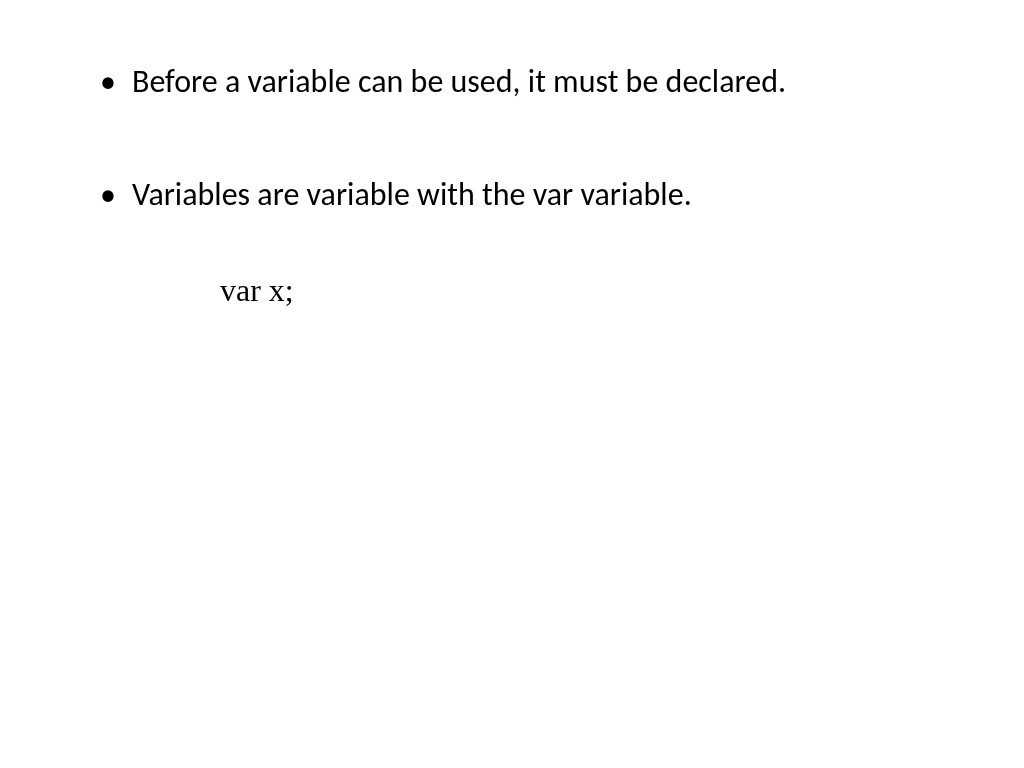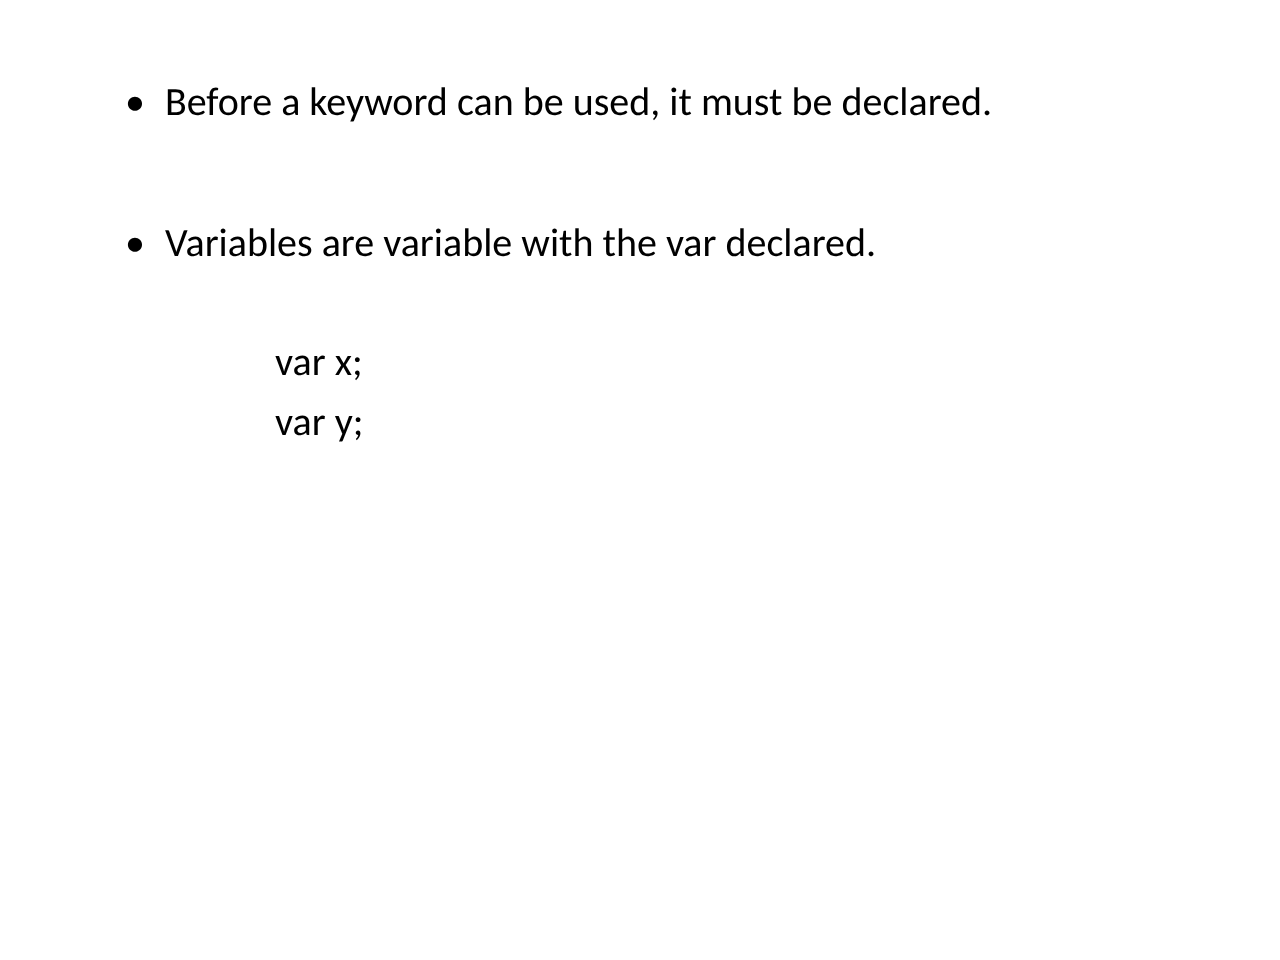--- a/index.html
+++ b/index.html
@@ -44,35 +44,35 @@
       left: 0;
       top: 0;
       font-size: 32px;
     }
     .bold {
       font-weight: 400;
     }
     .code-block {
       padding-left: 150px;
       margin-top: -20px;
+      font-family: Liberation Serif, serif;
     }
     .code-line {
       font-size: 32px;
       line-height: 1.5;
     }
   </style>
 </head>
 <body>
 
 <div class="slide">
   <ul class="content">
     <li class="bullet-item">
-      <span>Before a keyword can be used, it must be declared.</span>
+      <span>Before a variable can be used, it must be declared.</span>
     </li>
     <li class="bullet-item">
-      <span>Variables are variable with the </span><span class="bold">var</span><span> declared.</span>
+      <span>Variables are variable with the </span><span class="bold">var</span><span> variable.</span>
     </li>
   </ul>
   <div class="code-block">
     <div class="code-line">var x;</div>
-    <div class="code-line">var y;</div>
   </div>
 </div>
 
 </body></html>

